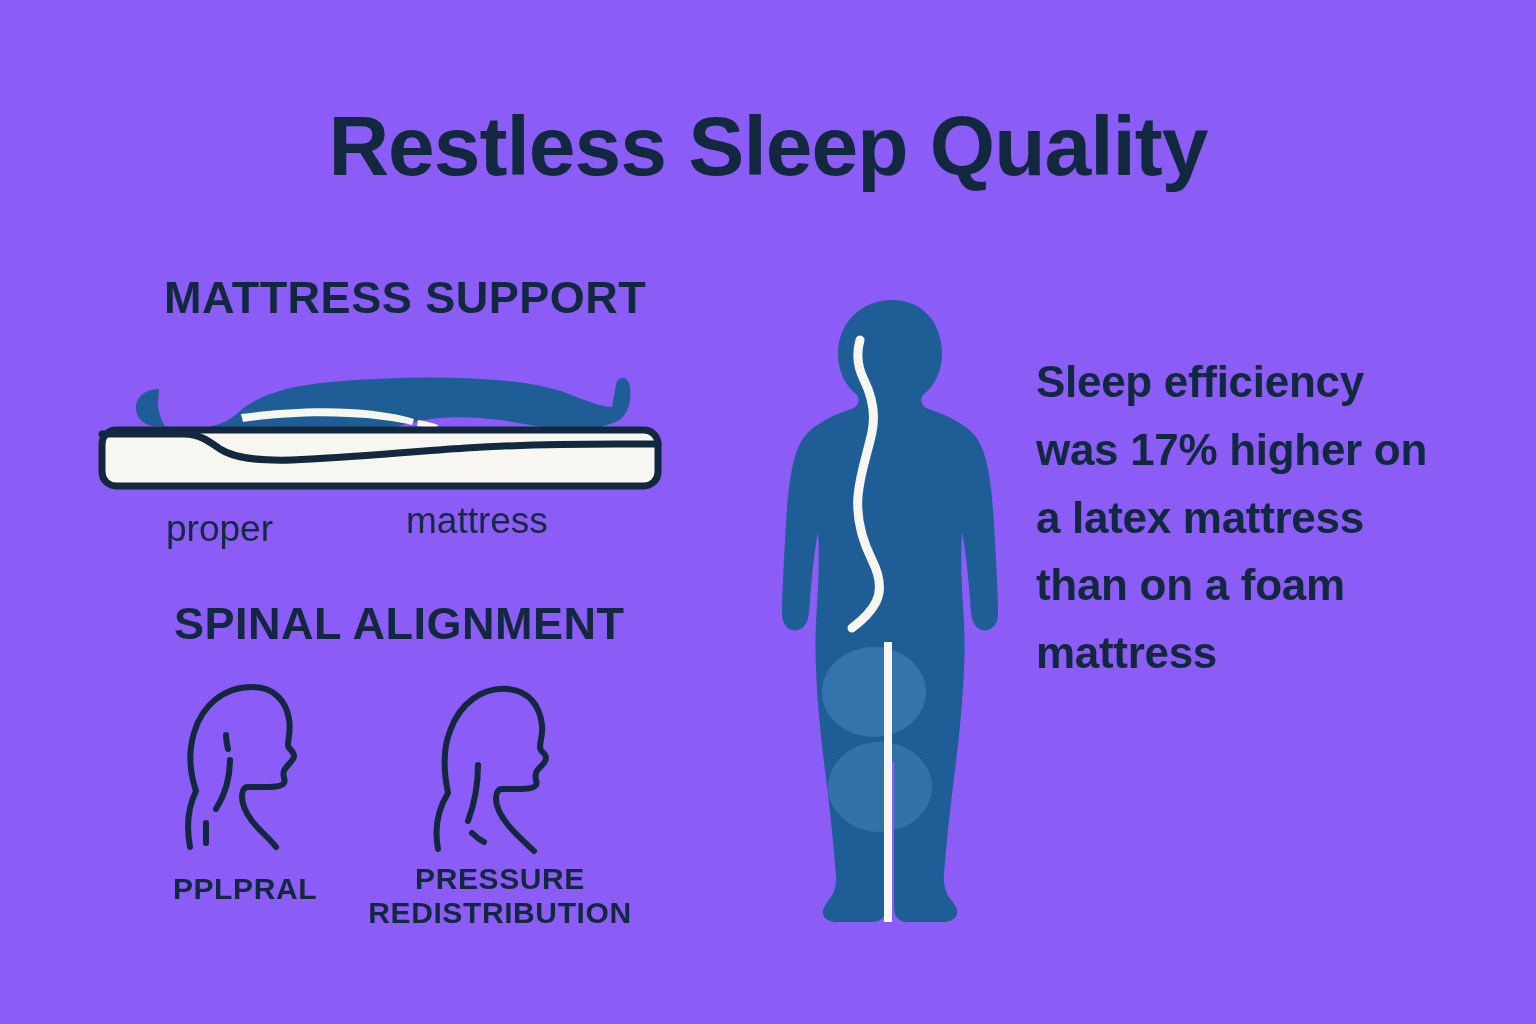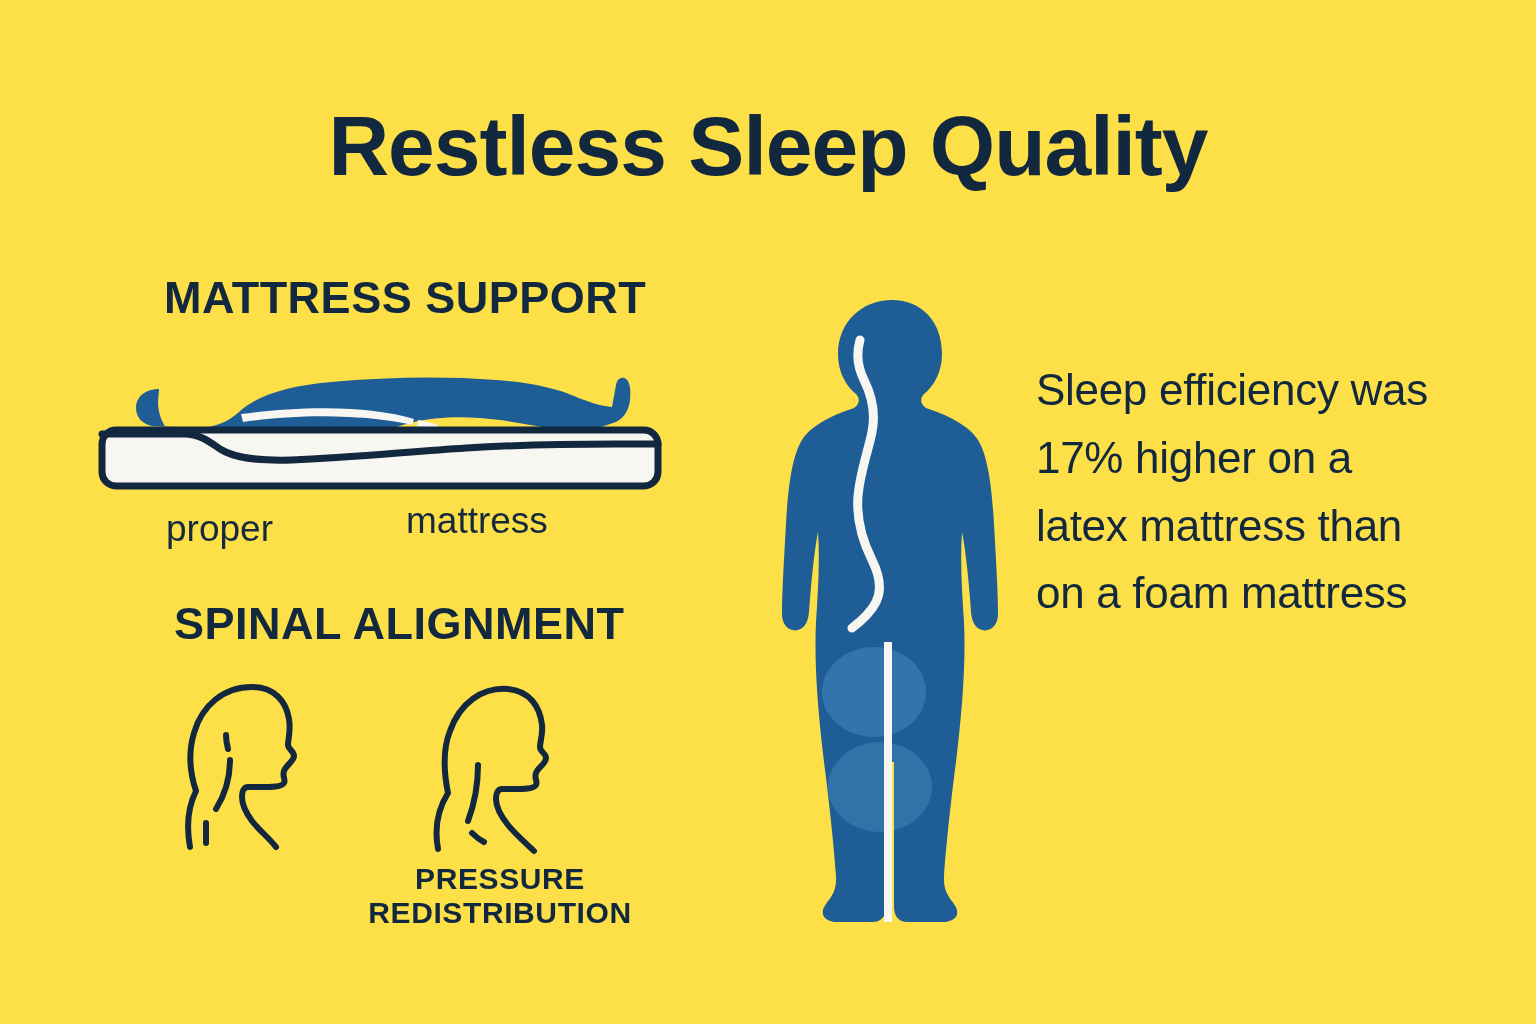--- a/index.html
+++ b/index.html
@@ -4,21 +4,21 @@
 <style>
   html, body {
     margin: 0;
     padding: 0;
     background: #ffffff;
   }
   #infographic {
     position: relative;
     width: 1536px;
     height: 1024px;
-    background: #fde047;
+    background: #8b5cf6;
     overflow: hidden;
     font-family: "Liberation Sans", sans-serif;
     color: #12283f;
   }
 
   
   #title {
     position: absolute;
     left: 0;
     top: 104px;
@@ -104,24 +104,24 @@
     top: 292px;
     width: 265px;
     height: 640px;
   }
   #body-figure svg { display: block; width: 100%; height: 100%; }
 
   
   #stat-text {
     position: absolute;
     left: 1036px;
-    top: 356px;
+    top: 348px;
     width: 400px;
     font-size: 44px;
-    font-weight: normal;
+    font-weight: bold;
     line-height: 1.54;
     color: #12283f;
     letter-spacing: -0.3px;
   }
 </style>
 </head>
 <body>
 
 <div id="infographic">
 
@@ -200,20 +200,21 @@
                  C122,124 112,124 100,124
                  L90,124 C86,124 84,128 84,134
                  C84,142 88,150 96,160
                  C106,172 116,180 122,186"></path>
         <path d="M66,100 C66,120 62,140 56,156"></path>
         <path d="M60,168 C64,172 68,175 72,177"></path>
       </g>
     </svg>
   </div>
 
+  <div class="sub-label" id="sublabel-left">PPLPRAL</div>
   <div class="sub-label" id="sublabel-right">PRESSURE REDISTRIBUTION</div>
 
   <div id="body-figure">
     <svg viewBox="0 0 265 640" xmlns="http://www.w3.org/2000/svg">
       <defs>
         <clipPath id="bodyClip">
           <path d="M132,8 C102,8 78,30 78,62 C78,80 86,94 96,102
                    C100,106 100,112 94,116
                    C76,122 52,132 42,148
                    C32,164 28,196 26,232

